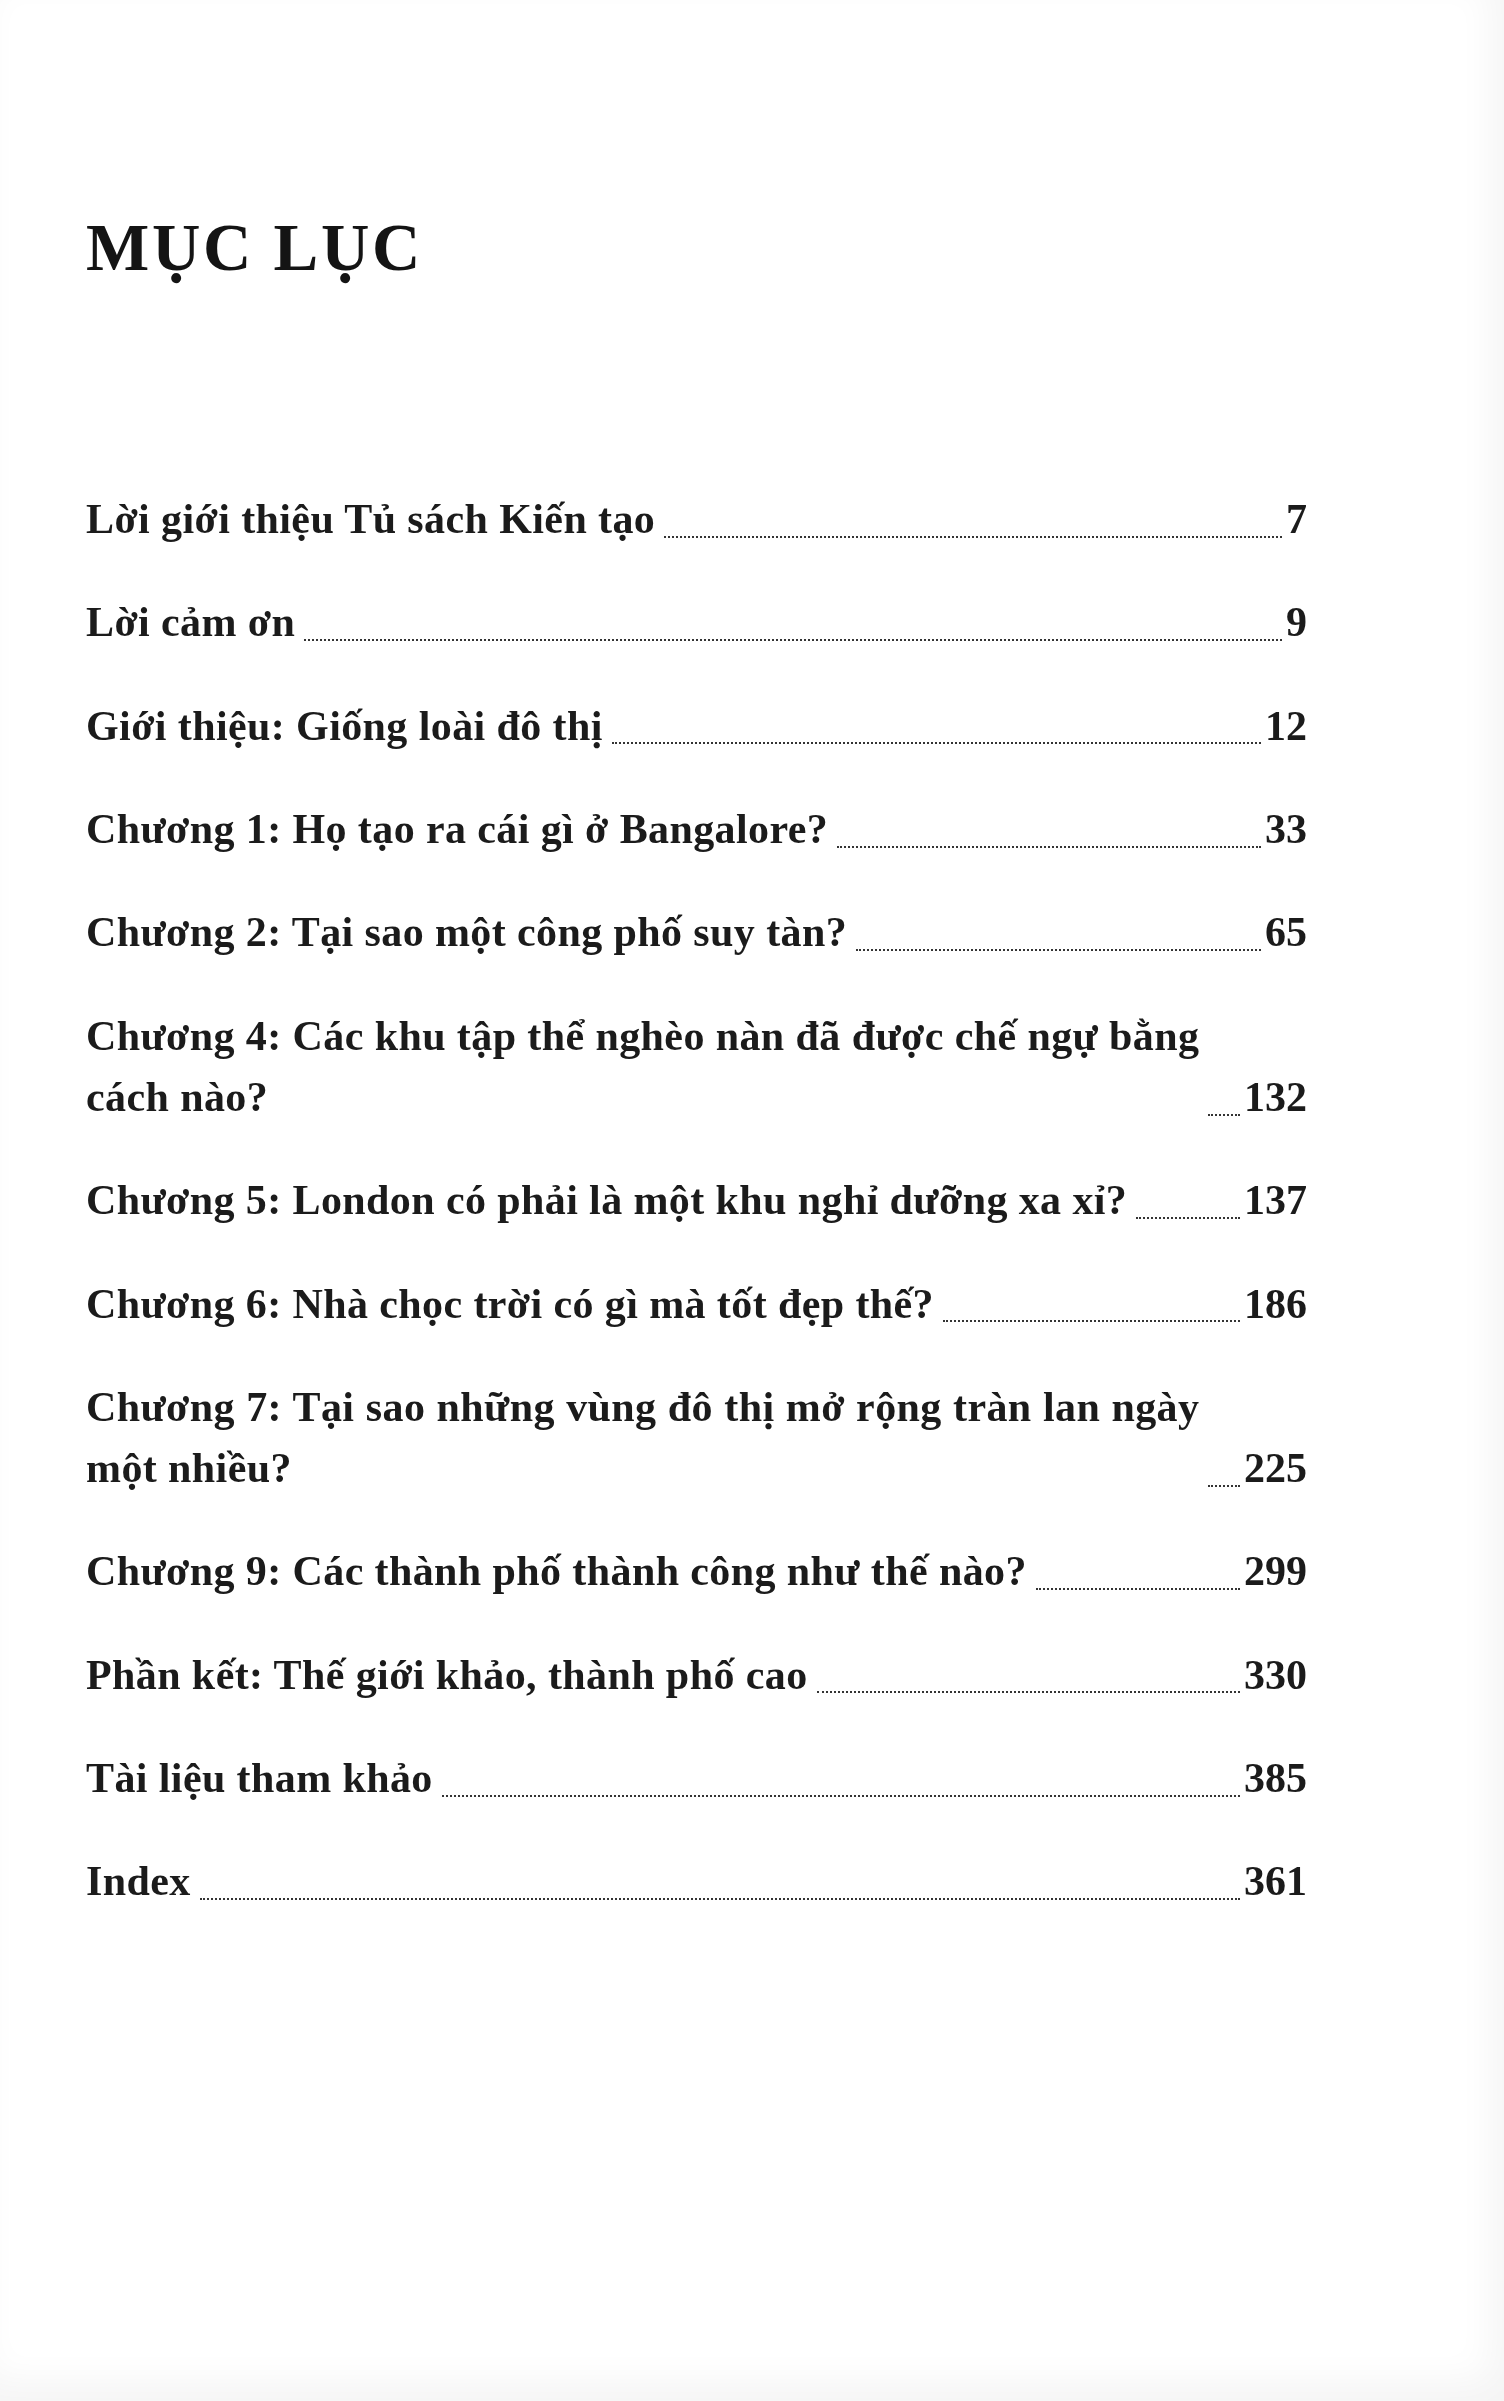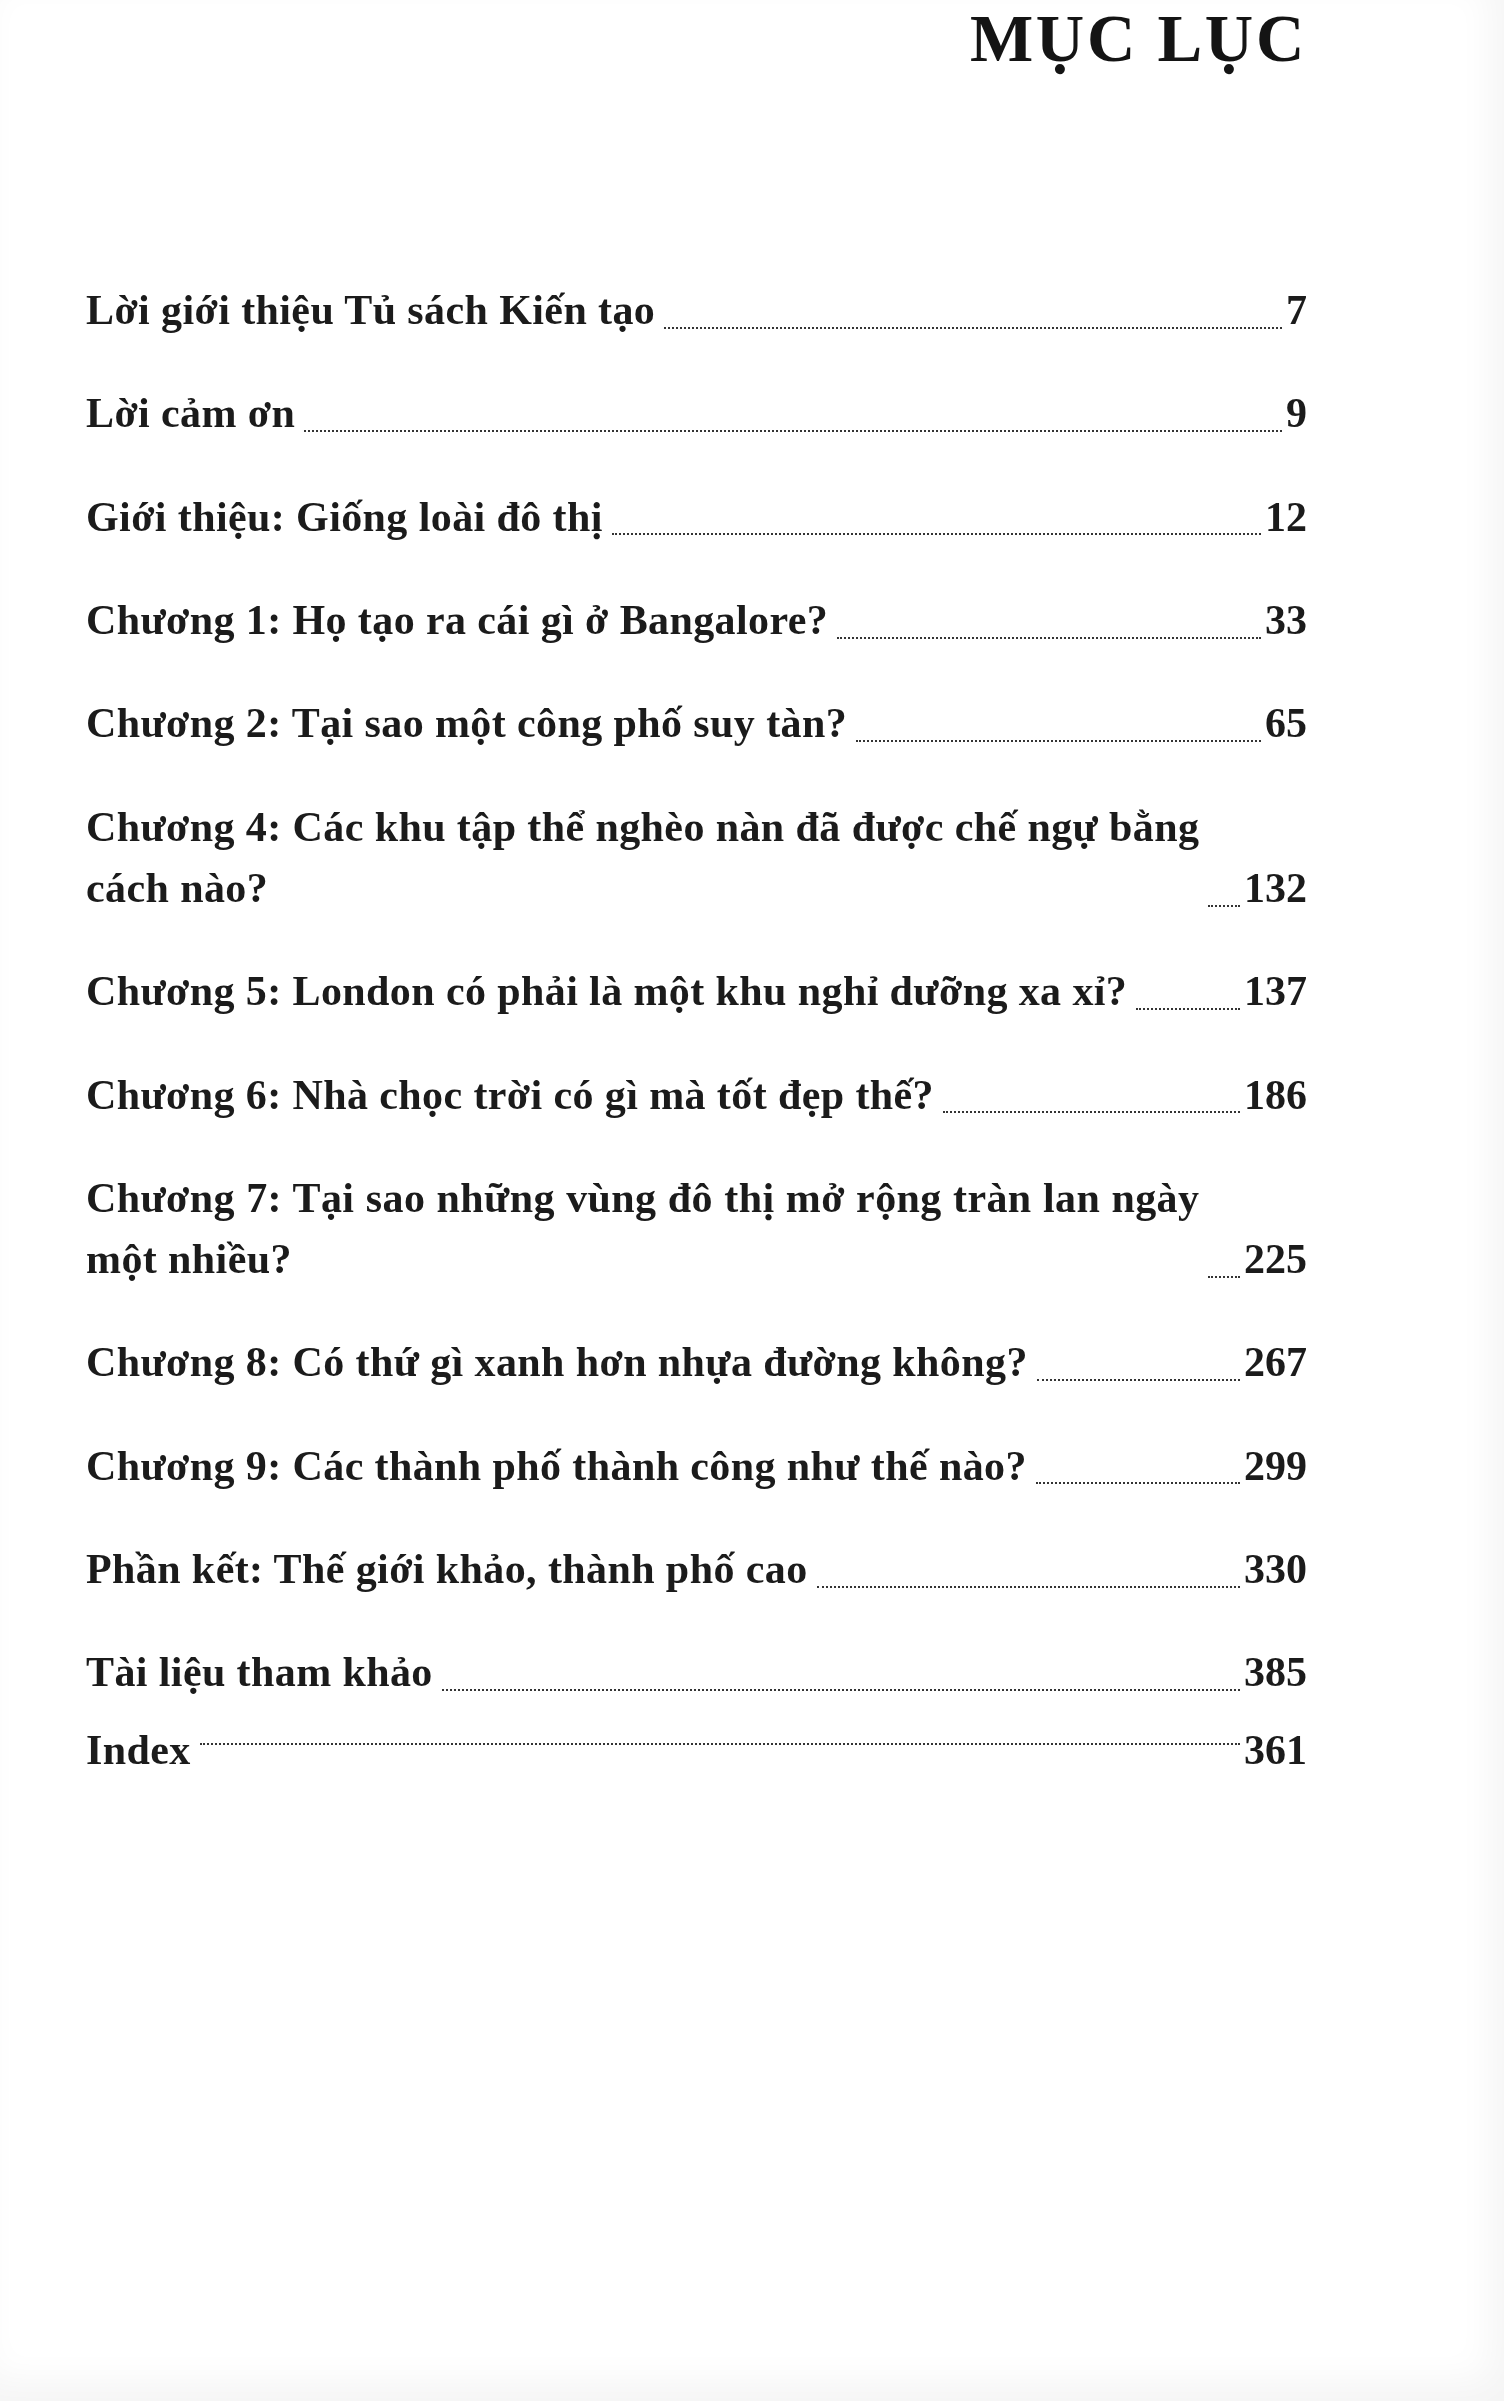--- a/index.html
+++ b/index.html
@@ -14,22 +14,23 @@
     height: 2401px;
     margin: 0 auto;
     background: #ffffff;
     font-family: "Liberation Serif", serif;
     color: #1b1b1b;
     overflow: hidden;
     box-shadow: inset -14.4px -20px 36px rgba(0,0,0,0.045);
   }
   .title {
     margin: 0 0 0 86px;
+    padding-top: 209px;
     width: 1221px;
-    text-align: right;
+    text-align: left;
     font-size: 67px;
     font-weight: 700;
     letter-spacing: 2.7px;
     color: #141414;
   }
   .toc {
     margin-left: 86px;
     margin-top: 203px;
     width: 1221px;
   }
@@ -115,25 +116,20 @@
     <span class="leader"></span>
     <span class="pagenum">186</span>
   </div>
 
   <div class="toc-row">
     <span class="label">Chương 7: Tại sao những vùng đô thị mở rộng tràn lan ngày một nhiều?</span>
     <span class="leader"></span>
     <span class="pagenum">225</span>
   </div>
 
-  <div class="toc-row">
-    <span class="label">Chương 8: Có thứ gì xanh hơn nhựa đường không?</span>
-    <span class="leader"></span>
-    <span class="pagenum">267</span>
-  </div>
 
   <div class="toc-row">
     <span class="label">Chương 9: Các thành phố thành công như thế nào?</span>
     <span class="leader"></span>
     <span class="pagenum">299</span>
   </div>
 
   <div class="toc-row">
     <span class="label">Phần kết: Thế giới khảo, thành phố cao</span>
     <span class="leader"></span>

